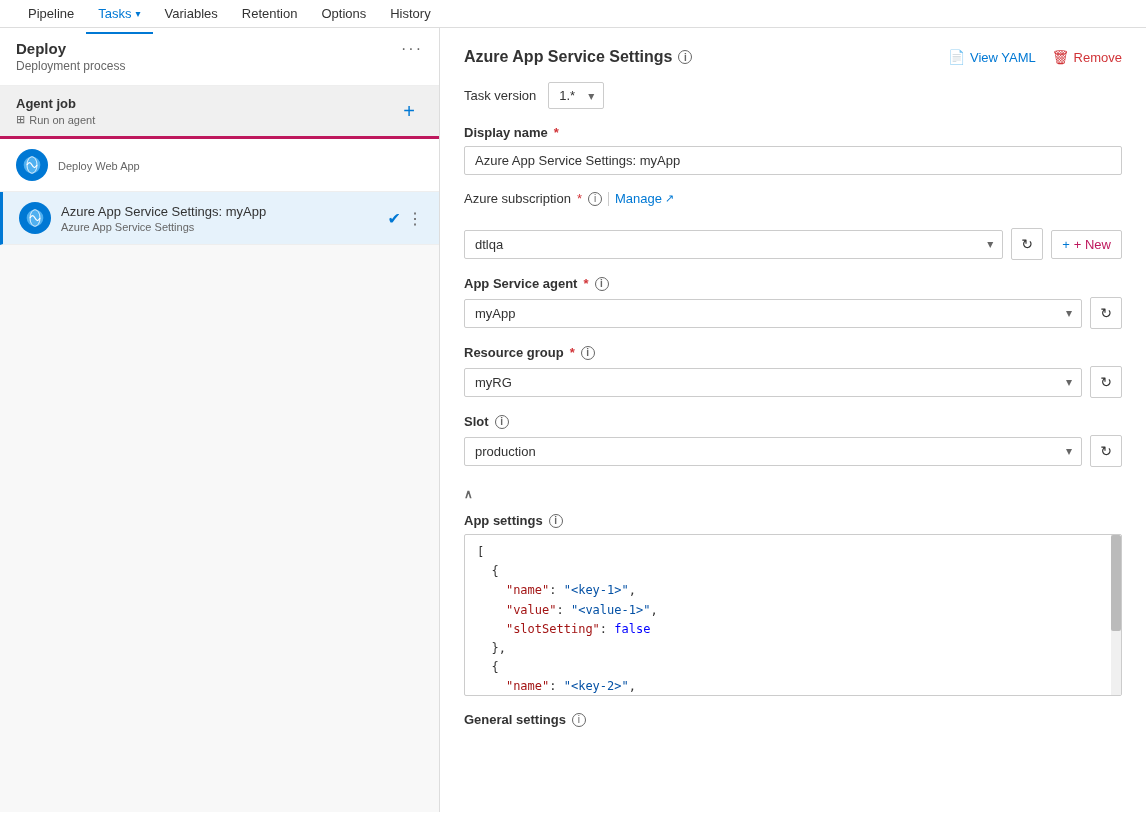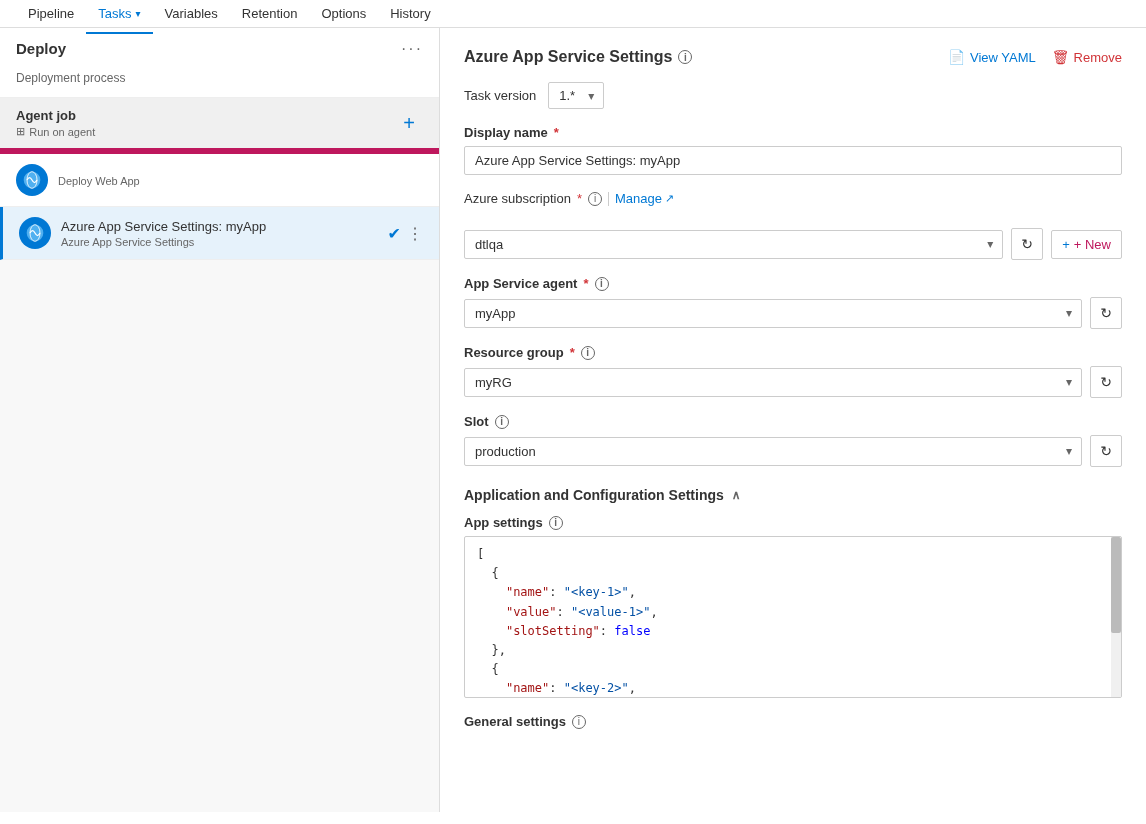--- a/index.html
+++ b/index.html
@@ -15,25 +15,25 @@
 
     
     .main-layout { display: flex; height: calc(824px - 40px); }
 
     
     .left-panel { width: 440px; background: #f8f8f8; border-right: 1px solid #ddd; overflow-y: auto; flex-shrink: 0; }
 
     
     .deploy-header { padding: 12px 16px; background: #fff; border-bottom: 1px solid #eee; display: flex; justify-content: space-between; align-items: flex-start; }
     .deploy-title { font-size: 15px; font-weight: 600; color: #333; }
-    .deploy-subtitle { font-size: 12px; color: #666; margin-top: 14px; }
+    .deploy-subtitle { font-size: 12px; color: #666; margin-top: 2px; }
     .three-dots { color: #666; cursor: pointer; font-size: 16px; letter-spacing: 2px; }
 
     
-    .agent-job { padding: 10px 16px; background: #f0f0f0; border-bottom: 6px solid #be185d; display: flex; justify-content: space-between; align-items: center; }
+    .agent-job { padding: 10px 16px; background: #f0f0f0; border-bottom: 3px solid #be185d; display: flex; justify-content: space-between; align-items: center; }
     .agent-job-left { display: flex; flex-direction: column; }
     .agent-job-title { font-size: 13px; font-weight: 600; }
     .agent-job-sub { font-size: 11px; color: #666; display: flex; align-items: center; gap: 4px; margin-top: 2px; }
     .add-btn { color: #0078d4; font-size: 20px; cursor: pointer; padding: 2px 8px; }
 
     
     .task-item { padding: 10px 16px; background: #fff; border-bottom: 1px solid #eee; display: flex; align-items: center; gap: 10px; cursor: pointer; }
     .task-item.selected { background: #e6f2fb; border-left: 3px solid #0078d4; }
     .task-icon { width: 32px; height: 32px; border-radius: 50%; display: flex; align-items: center; justify-content: center; flex-shrink: 0; }
     .task-icon-azure { background: #0078d4; }
@@ -278,21 +278,20 @@
             <select class="form-select">
               <option>production</option>
             </select>
             <span class="select-arrow">▾</span>
           </div>
           <div class="icon-btn">↻</div>
         </div>
       </div>
 
       <div class="section-header">
-        <span>Application and Configuration Settings</span>
         <span class="collapse-icon">∧</span>
       </div>
 
       <div class="form-group">
         <div class="form-label">
           <span>App settings</span>
           <span class="info-icon">i</span>
         </div>
         <div class="code-editor">
           <div class="code-editor-content">

